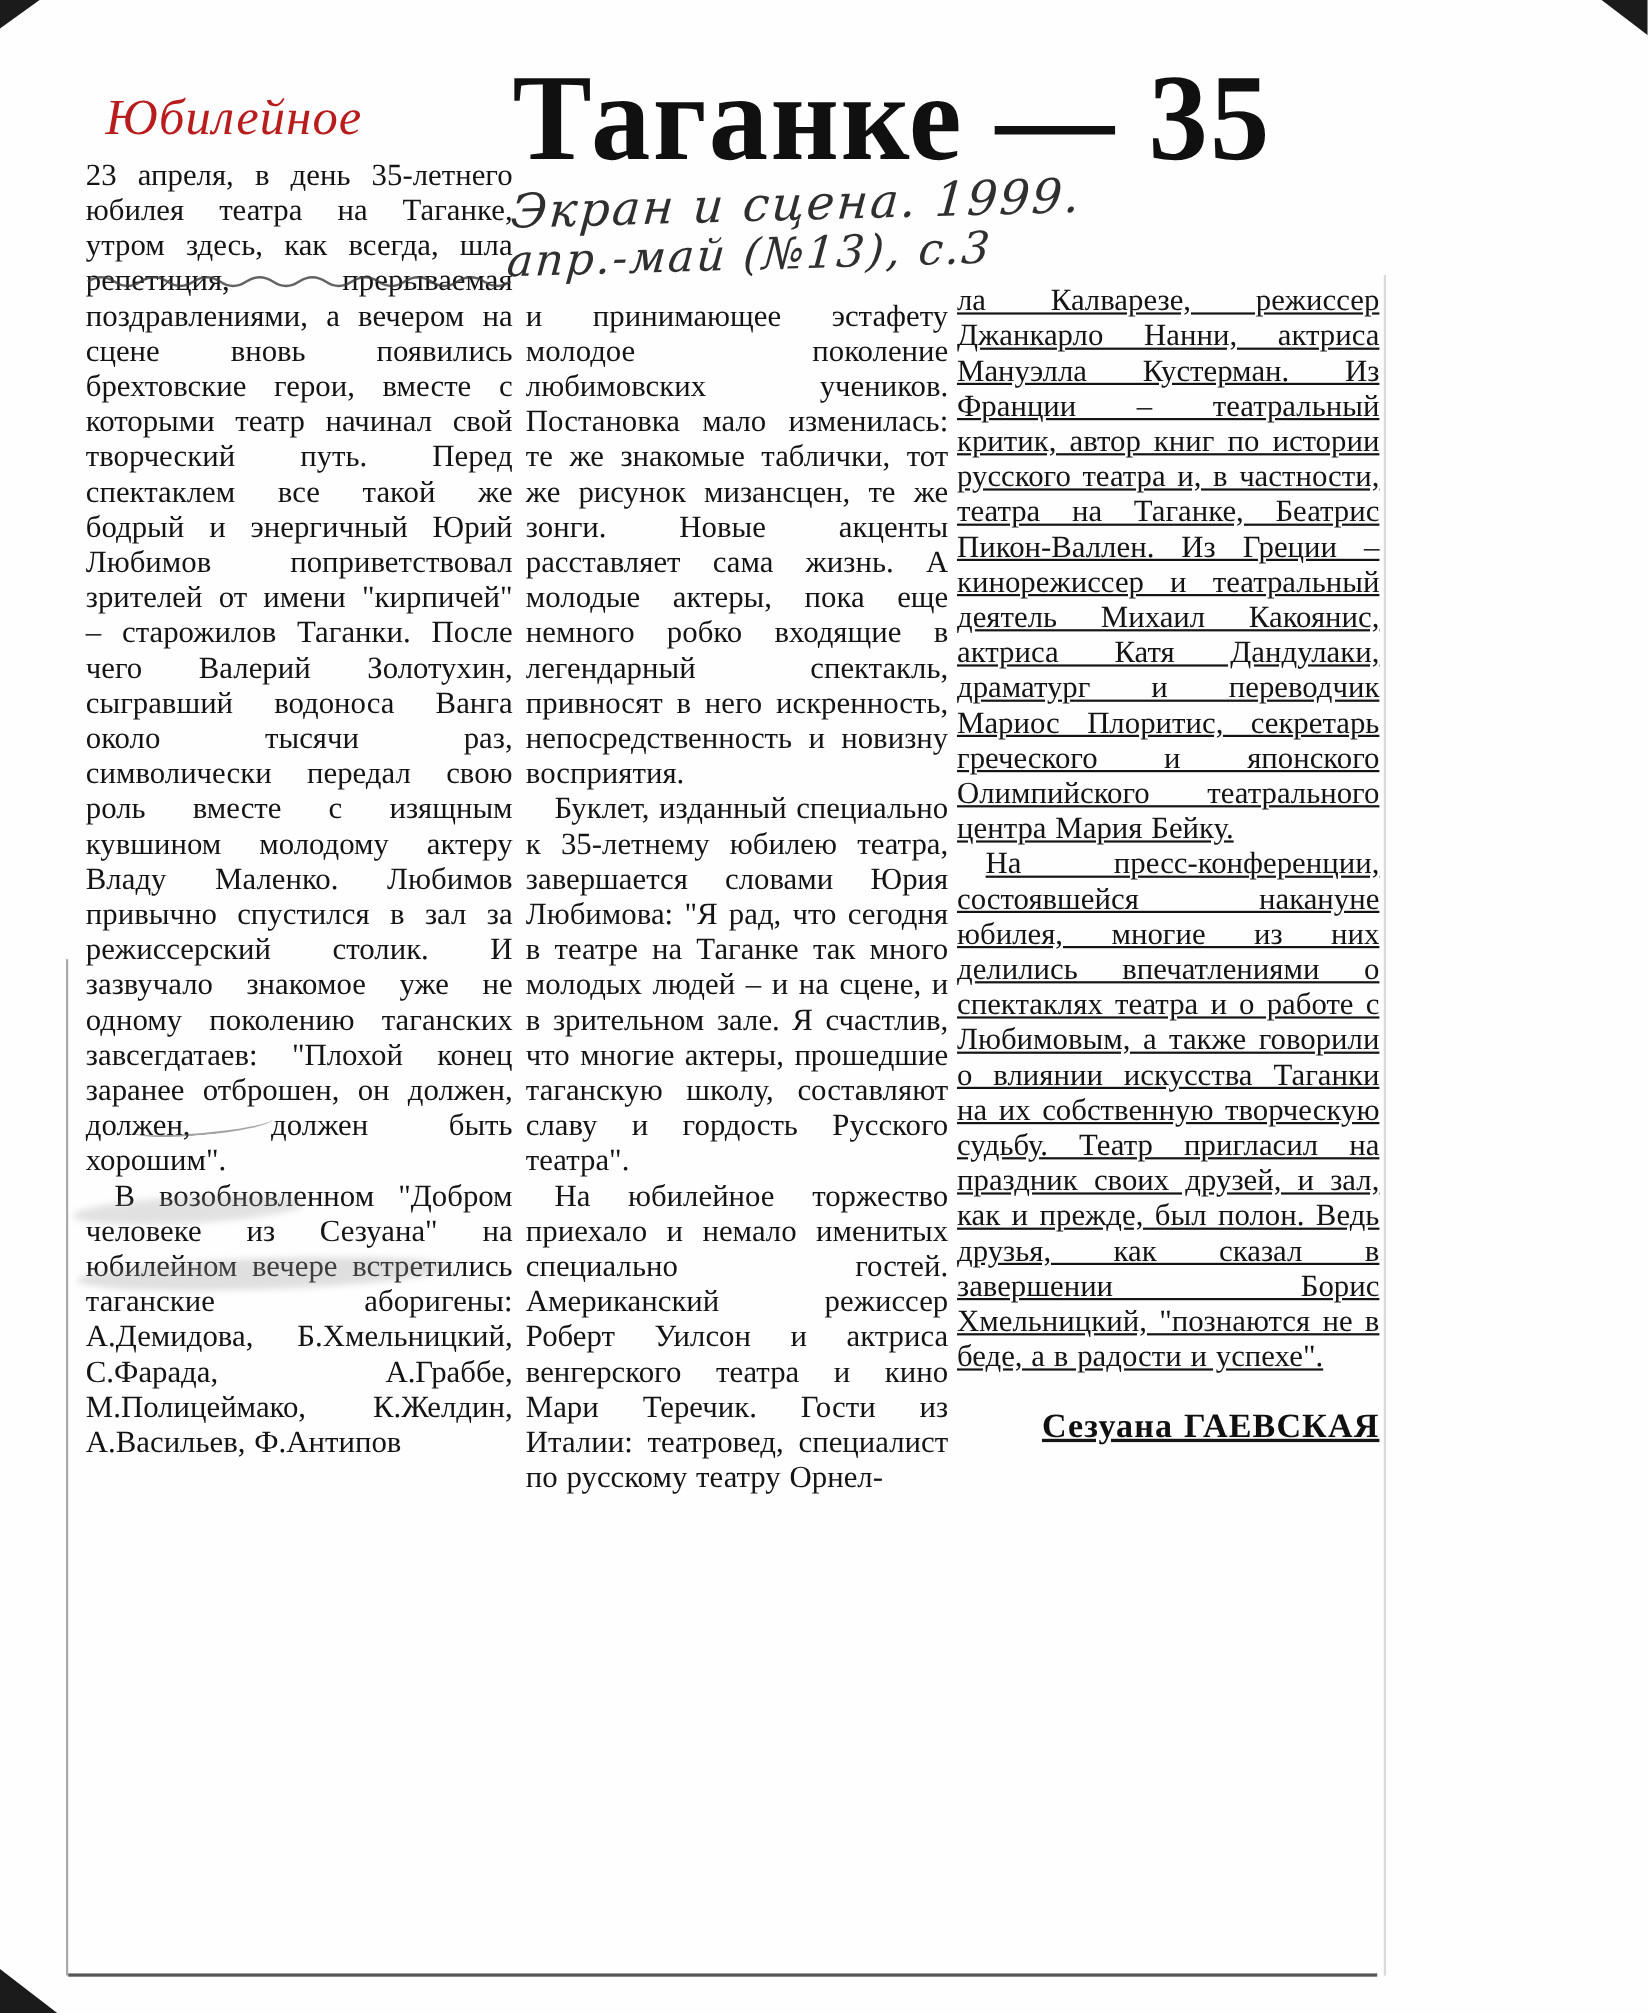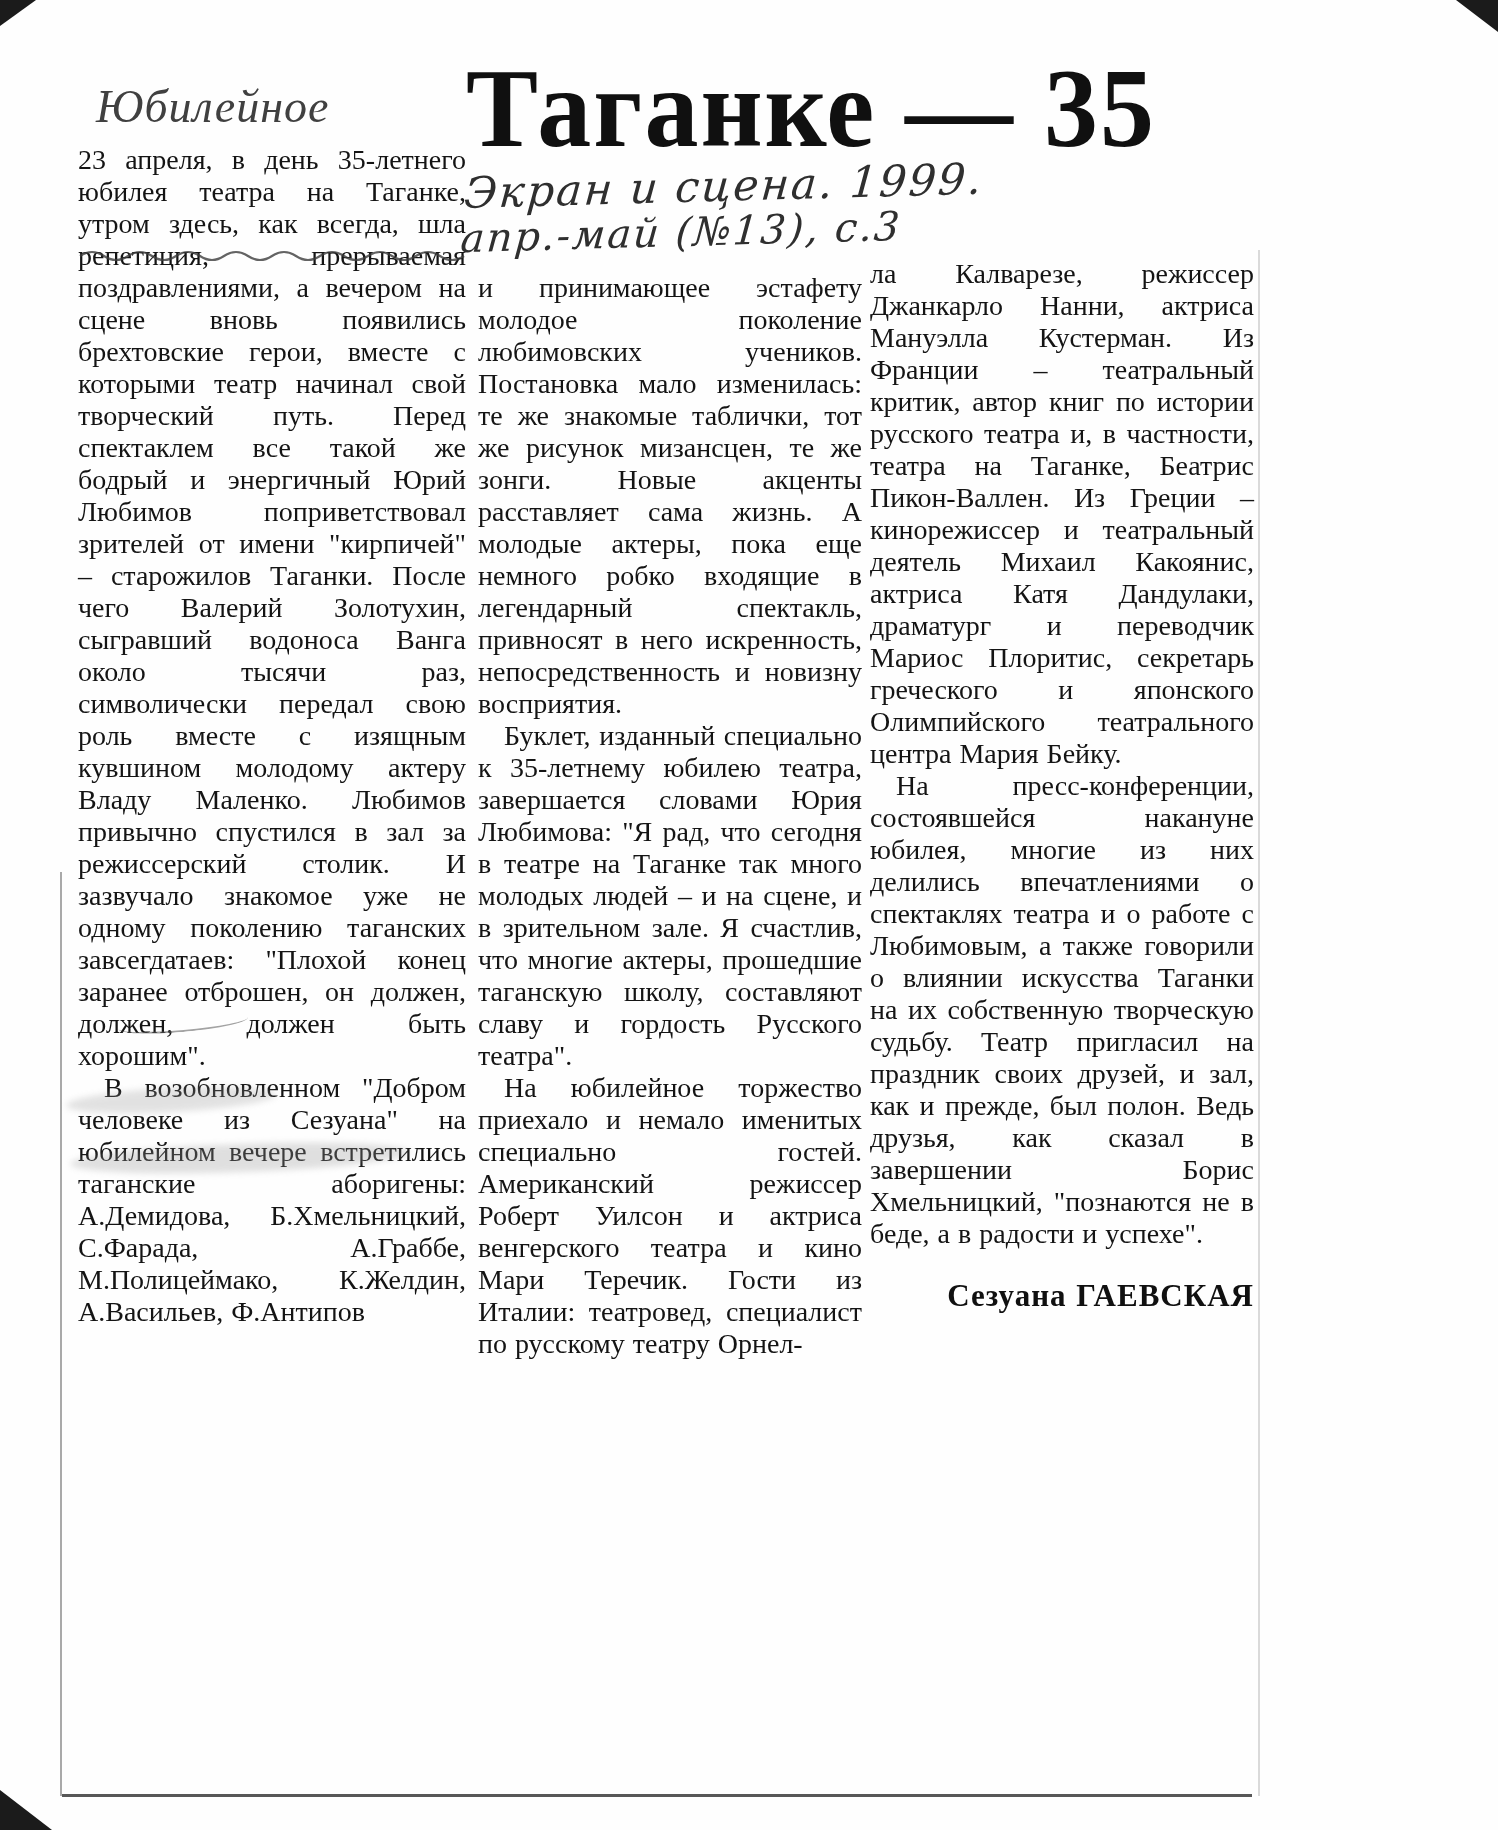--- a/index.html
+++ b/index.html
@@ -8,21 +8,21 @@
     position:relative;
     width:1498px;height:1830px;
     background:#fefefe;
     overflow:hidden;
     font-family:"Liberation Serif", serif;
     color:#141414;
   }
   .rubric{
     position:absolute;left:96px;top:84px;
     font-style:italic;font-size:46px;line-height:1;
-    color:#404040;letter-spacing:1px;
+    color:#b91c1c;letter-spacing:1px;
   }
   .headline{
     position:absolute;left:466px;top:52px;margin:0;
     width:760px;
     font-weight:bold;font-size:108px;line-height:1;
     letter-spacing:2px;color:#101010;
     transform:scaleY(1.04);transform-origin:top left;
     white-space:nowrap;
   }
   .handwriting{
@@ -40,21 +40,21 @@
   .col{
     position:absolute;
     font-size:28px;line-height:32px;
     text-align:justify;
     word-spacing:1px;
   }
   .col p{margin:0;}
   .col p + p{text-indent:26px;}
   .col1{left:78px;top:144px;width:388px;}
   .col2{left:478px;top:272px;width:384px;}
-  .col3{left:870px;top:258px;width:384px;}
+  .col3{left:870px;top:258px;width:384px;text-decoration:underline;}
   .byline{
     margin-top:30px;
     font-weight:bold;
     font-size:31px;
     text-align:right;
     letter-spacing:1px;
     color:#101010;
   }
   
   .squiggle{position:absolute;left:78px;top:248px;}

